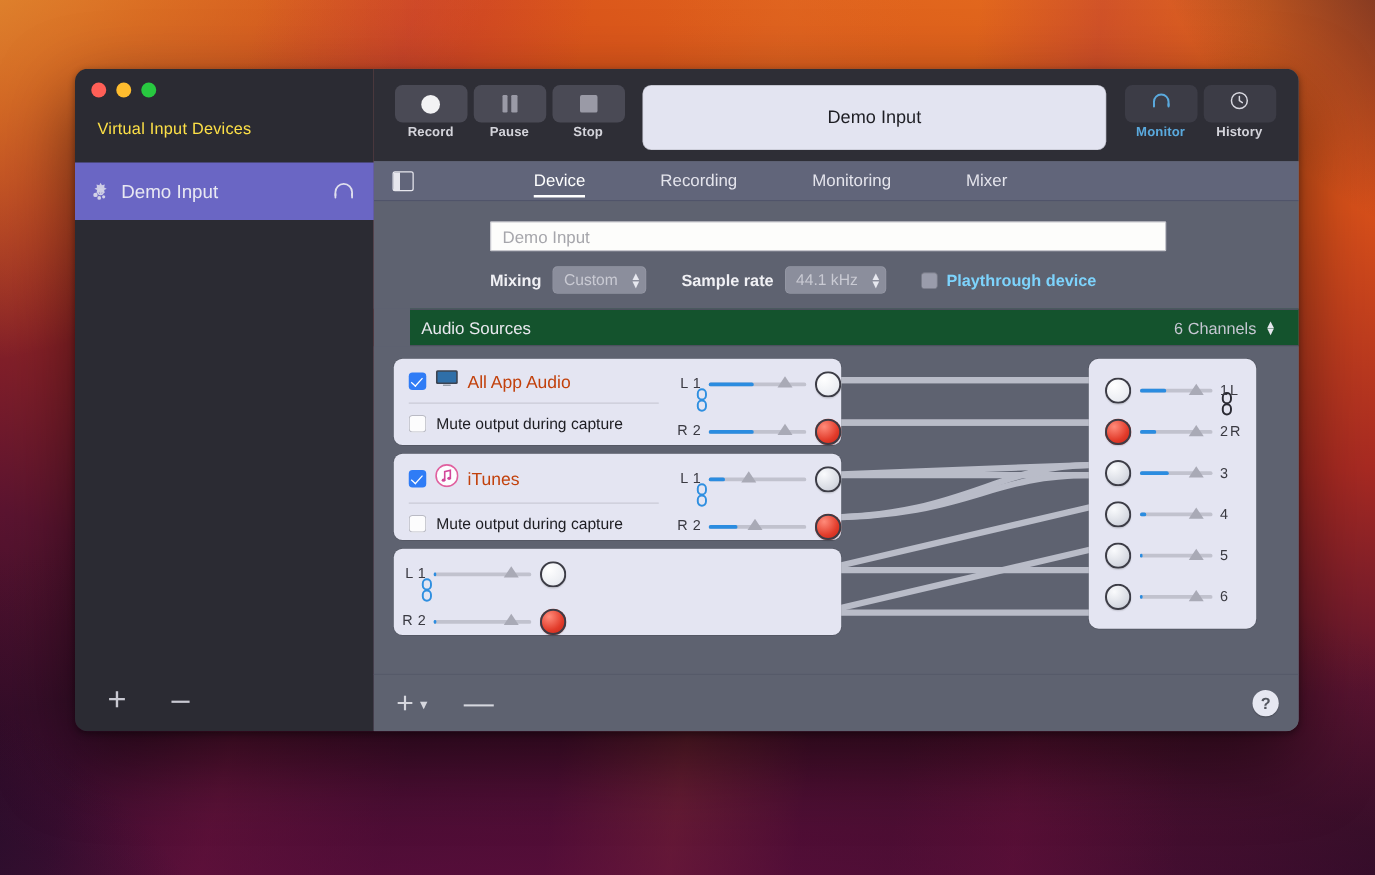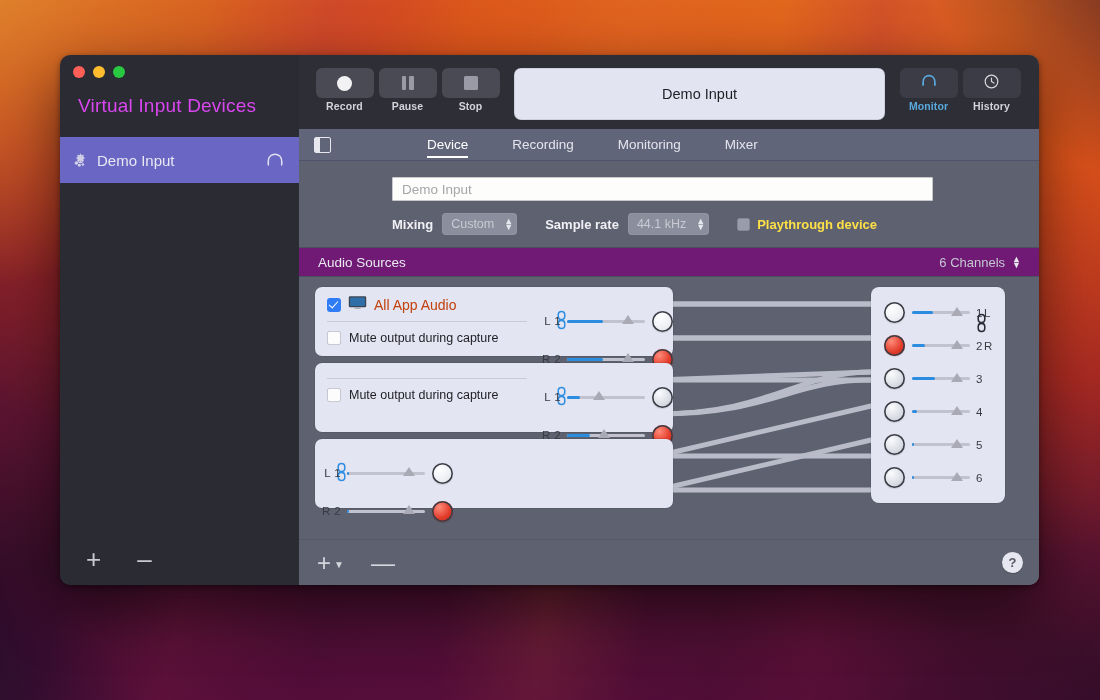--- a/index.html
+++ b/index.html
@@ -55,21 +55,21 @@
   }
 
   
   #sidebar {
     width:239px; background:#2b2b33; display:flex; flex-direction:column;
     flex:0 0 239px;
   }
   .traffic { height:34px; display:flex; align-items:center; gap:8px; padding:0 0 0 13px; }
   .tl { width:12px; height:12px; border-radius:50%; }
   .tl.red{background:#ff5f57;} .tl.yel{background:#febc2e;} .tl.grn{background:#28c840;}
-  .sb-title { color:#d946ef; font-size:19px; font-weight:400; padding:6px 0 0 18px; letter-spacing:.2px; }
+  .sb-title { color:#fde047; font-size:13px; font-weight:400; padding:6px 0 0 18px; letter-spacing:.2px; }
   .sb-list { margin-top:20px; }
   .sb-item {
     height:46px; display:flex; align-items:center; gap:8px; padding:0 14px 0 12px;
     color:#e8e8f2; font-size:15px; position:relative;
   }
   .sb-item.selected { background:#6a66c4; }
   .sb-item .spacer { flex:1; }
   .sb-gear { width:17px; height:17px; opacity:.92; }
   .sb-hp { width:20px; height:20px; opacity:.95; }
   .sb-foot { margin-top:auto; height:52px; display:flex; align-items:center; gap:36px; padding-left:26px; }
@@ -103,21 +103,21 @@
   
   #tabstrip {
     height:32px; background:#61657a; display:flex; align-items:center; padding:0 10px;
     border-bottom:1px solid #50546a;
   }
   .sidetoggle {
     width:17px; height:16px; border:1.6px solid #e7e7ee; border-radius:2px;
     display:flex; margin-left:5px;
   }
   .sidetoggle i { width:5px; background:#e7e7ee; display:block; }
-  .tabs { display:flex; gap:0; margin-left:74px; }
+  .tabs { display:flex; gap:16px; margin-left:74px; }
   .tab {
     font-size:13.5px; color:#e4e4ec; padding:0 22px; position:relative; line-height:22px;
   }
   .tab.active { color:#ffffff; }
   .tab.active::after {
     content:""; position:absolute; left:22px; right:22px; bottom:-2px; height:1.6px; background:#fff;
   }
 
   
   #devcfg { background:#5e6270; padding:16px 0 12px 0; }
@@ -132,26 +132,26 @@
   .popup {
     height:22px; background:#8b8e9c; border-radius:4px; display:flex; align-items:center;
     padding:0 4px 0 9px; margin-left:9px; gap:10px; color:#c9cad3; font-size:12.5px;
     box-shadow:inset 0 0 0 .5px rgba(255,255,255,.12);
   }
   .steppers { display:flex; flex-direction:column; align-items:center; line-height:6px; color:#e7e8ef; font-size:9px; }
   .chk {
     width:13px; height:13px; border-radius:2.5px; background:#9a9cab;
     box-shadow:inset 0 0 0 .5px rgba(0,0,0,.25); display:inline-block;
   }
-  .playthru { display:flex; align-items:center; gap:7px; margin-left:28px; font-size:13px; color:#fde047; font-weight:700; }
+  .playthru { display:flex; align-items:center; gap:7px; margin-left:28px; font-size:13px; color:#7dd3fc; font-weight:700; }
 
   
   #srchdr {
-    height:30px; background:#701a75; border-top:1px solid #4c505e; border-bottom:1px solid #4c505e;
-    display:flex; align-items:center; justify-content:space-between; padding:0 18px 0 19px;
+    height:30px; background:#14532d; border-top:1px solid #4c505e; border-bottom:1px solid #4c505e;
+    display:flex; align-items:center; justify-content:space-between; padding:0 18px 0 9px;margin-left:29px;
   }
   #srchdr .t { font-size:13.5px; color:#e9e9ef; }
   #srchdr .r { display:flex; align-items:center; gap:7px; font-size:13px; color:#c6c7d2; }
 
   
   #routing { flex:1; background:#5e6270; position:relative; }
   #cables { position:absolute; inset:0; pointer-events:none; }
   .srccol { position:absolute; left:16px; top:10px; width:358px; }
   .srcrow {
     background:#e4e5f2; border-radius:7px; margin-bottom:7px; height:69px;
@@ -170,21 +170,21 @@
   .whitechk {
     width:14px; height:14px; border-radius:3px; background:#fcfcfd;
     box-shadow:inset 0 0 0 .8px #b9bac4; flex:0 0 14px;
   }
   .srcname { font-size:14px; color:#c2410c; white-space:nowrap; }
   .divider { height:1px; background:#c9cad6; margin:7px 8px 0 0; }
   .muteline { display:flex; align-items:flex-end; gap:8px; margin-top:9px; }
   .mutetxt { font-size:12.5px; color:#1d1d22; }
 
   
-  .faders { flex:1; position:relative; padding-top:23px; }
+  .faders { flex:1; position:relative; padding-top:9px; }
   .fader { display:flex; align-items:center; height:22px; position:relative; }
   .fader .lbl { width:26px; font-size:11.5px; color:#3a3a42; text-align:right; margin-right:6px; letter-spacing:.4px; }
   .track {
     width:78px; height:3px; background:#c1c2ce; border-radius:2px; position:relative;
   }
   .track .fill { position:absolute; left:0; top:0; height:3px; background:#2b8ce0; border-radius:2px; }
   .thumb {
     position:absolute; top:-4.5px; width:0; height:0;
     border-left:6px solid transparent; border-right:6px solid transparent; border-bottom:9px solid #a9aab6;
   }
@@ -442,20 +442,32 @@
                   <span class="fill" style="width:46%"></span>
                   <span class="thumb" style="left:calc(78% - 6px)"></span>
                 </span>
               <span class="port red"></span>
             </div>
           </div>
         </div>
 
         <div class="srcrow">
           <div class="left">
+            <div class="titleline">
+              <span class="bluechk"></span>
+              <span>
+                <svg viewBox="0 0 22 22" width="19" height="19">
+                  <circle cx="11" cy="11" r="10" fill="#fdfdff" stroke="#e0609f" stroke-width="1.5"></circle>
+                  <path d="M9 15.2V7.4l5.2-1.3v7.4" fill="none" stroke="#d2469a" stroke-width="1.5" stroke-linecap="round"></path>
+                  <ellipse cx="7.9" cy="15.2" rx="1.7" ry="1.5" fill="#d2469a"></ellipse>
+                  <ellipse cx="13.1" cy="13.5" rx="1.7" ry="1.5" fill="#d2469a"></ellipse>
+                </svg>
+              </span>
+              <span class="srcname">iTunes</span>
+            </div>
             <div class="divider"></div>
             <div class="muteline">
               <span class="whitechk"></span>
               <span class="mutetxt">Mute output during capture</span>
             </div>
           </div>
           <div class="faders">
             <span class="linkic">
               <svg viewBox="0 0 12 22" width="11" height="20" fill="none" stroke="#2f8fe0" stroke-width="1.7">
                 <rect x="2.4" y="1.6" width="7.2" height="9" rx="3.6"></rect>

